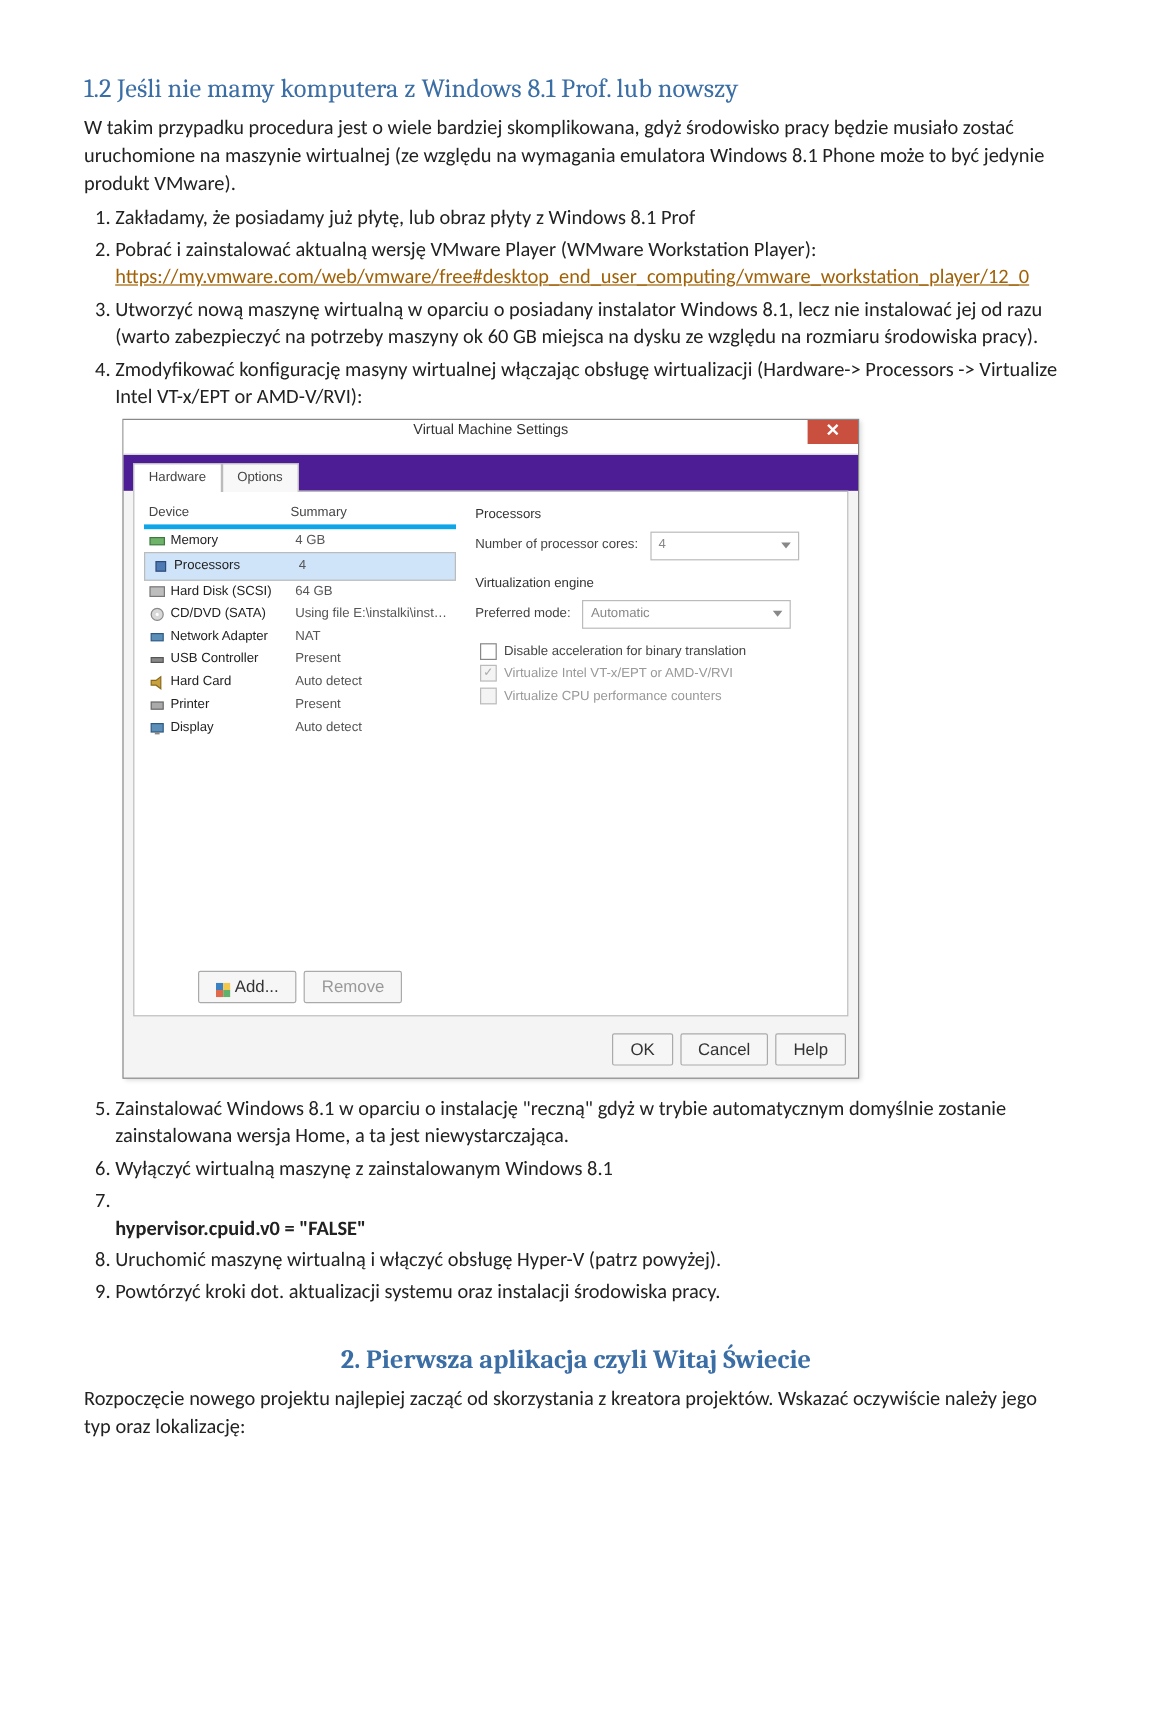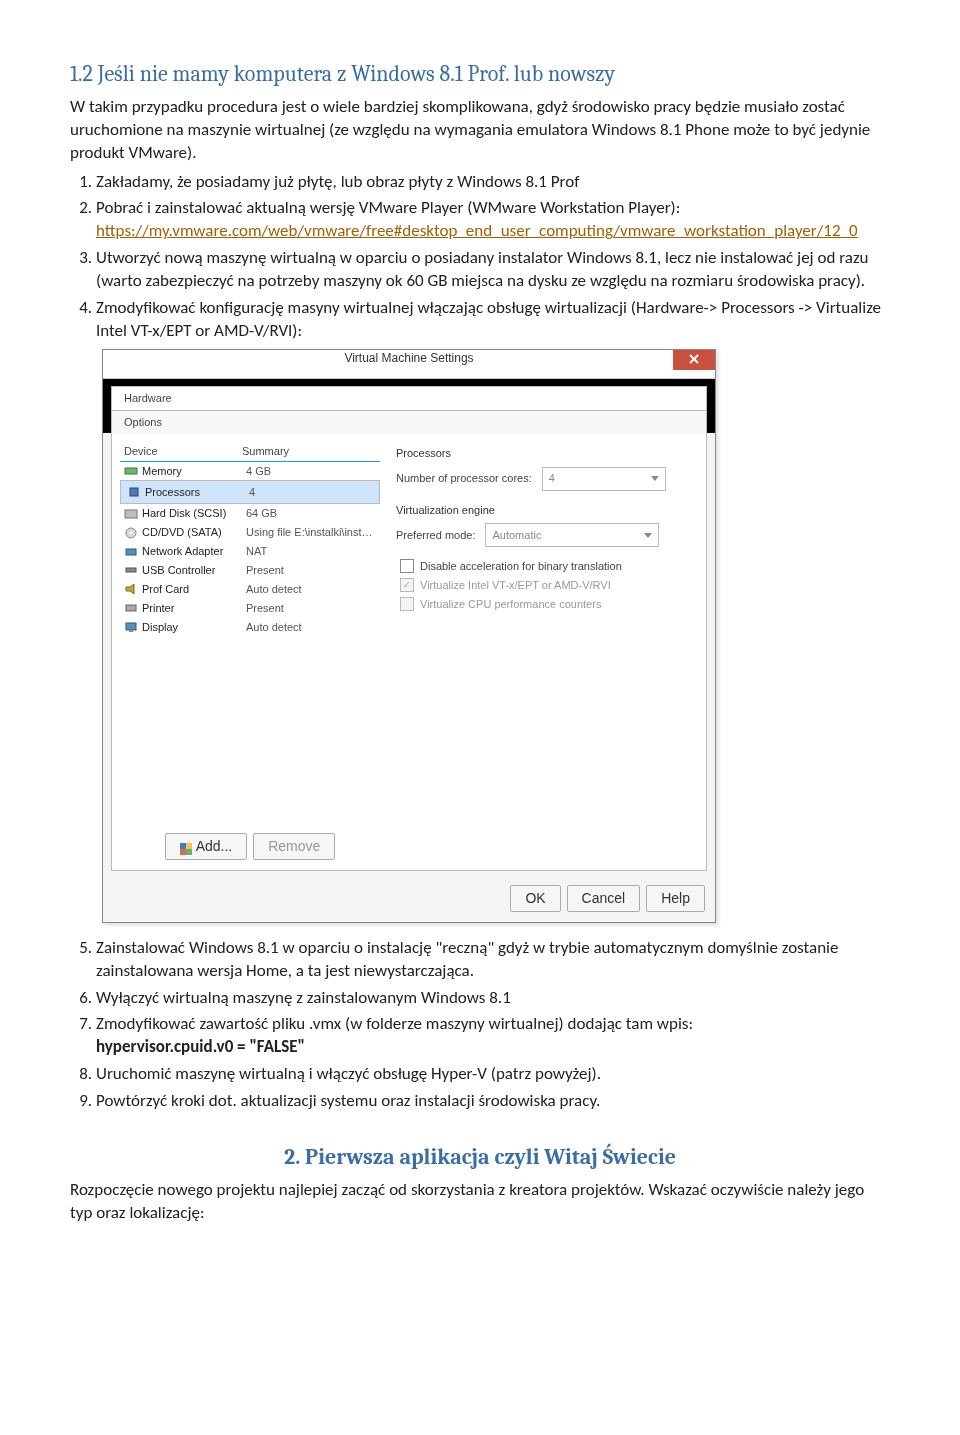--- a/index.html
+++ b/index.html
@@ -58,22 +58,21 @@
     position: absolute; right: 0; top: 0;
     width: 42px; height: 20px;
     background: #c94f3e;
     display: flex; align-items: center; justify-content: center;
   }
   .closebtn svg { width: 10px; height: 10px; stroke: #fff; stroke-width: 2; }
   .tabs {
     display: flex;
     padding: 6px 8px 0 8px;
     gap: 0;
-    background: #000000;
-    flex-direction: column;
+    background: #4c1d95;
   }
   .tab {
     padding: 4px 12px;
     border: 1px solid #bbb;
     border-bottom: none;
     background: #f8f8f8;
     font-size: 11px;
     position: relative;
     top: 1px;
     color: #444;
@@ -82,24 +81,24 @@
   .body-panel {
     margin: 0 8px 8px 8px;
     border: 1px solid #bbb;
     background: #fff;
     padding: 8px;
     display: flex;
     gap: 10px;
     min-height: 420px;
   }
   .leftcol { width: 260px; display:flex; flex-direction: column; }
-  .lhead { display:flex; font-size:11px; color:#444; padding: 2px 4px; border-bottom:1px solid #0ea5e9; }
+  .lhead { display:flex; font-size:11px; color:#444; padding: 2px 4px; border-bottom:4px solid #0ea5e9; }
   .lhead .c1 { width: 118px; }
   .list { flex:1; }
-  .row { display:flex; align-items:center; padding: 2px 4px; gap:4px; }
+  .row { display:flex; align-items:flex-end; padding: 2px 4px; gap:4px; }
   .row.sel { background:#cfe4f8; }
   .row .ic { width:14px; height:14px; display:inline-flex; align-items:center; justify-content:center; }
   .row .c1 { width:100px; color:#222; }
   .row .c2 { color:#555; flex:1; white-space:nowrap; overflow:hidden; text-overflow:ellipsis; }
   .lbtns { display:flex; gap:6px; justify-content:center; padding:8px 0 2px 0; }
   .btn {
     border:1px solid #aaa; background:#f6f6f6;
     padding:3px 14px; font-size:14px; color:#333;
     border-radius:2px;
   }
@@ -227,21 +226,21 @@
               </span>
               <span class="c1">USB Controller</span>
               <span class="c2">Present</span>
             </div>
             <div class="row">
               <span class="ic">
                 <svg viewBox="0 0 14 12">
                   <polygon points="2,4 6,4 10,1 10,11 6,8 2,8" fill="#c9a23e" stroke="#8a6a1e"></polygon>
                 </svg>
               </span>
-              <span class="c1">Prof Card</span>
+              <span class="c1">Hard Card</span>
               <span class="c2">Auto detect</span>
             </div>
             <div class="row">
               <span class="ic">
                 <svg viewBox="0 0 14 12">
                   <rect x="2" y="3" width="10" height="6" fill="#aaa" stroke="#666"></rect>
                 </svg>
               </span>
               <span class="c1">Printer</span>
               <span class="c2">Present</span>
@@ -307,21 +306,21 @@
       <div class="btn">Cancel</div>
       <div class="btn">Help</div>
     </div>
   </div>
 </div>
 
 <ol start="5">
   <li>Zainstalować Windows 8.1 w oparciu  o instalację "reczną" gdyż w trybie automatycznym domyślnie zostanie zainstalowana wersja Home, a ta jest niewystarczająca.</li>
   <li>Wyłączyć wirtualną maszynę z zainstalowanym Windows 8.1</li>
   <li>
-    <span>Zmodyfikować zawartość pliku .vmx (w folderze maszyny wirtualnej) dodając tam wpis: </span><br>
+    <br>
     <b>hypervisor.cpuid.v0 = "FALSE"</b>
   </li>
   <li>Uruchomić maszynę wirtualną i włączyć obsługę Hyper-V (patrz powyżej).</li>
   <li>Powtórzyć kroki dot. aktualizacji systemu oraz instalacji środowiska pracy.</li>
 </ol>
 
 <h2 class="sect2">2. Pierwsza aplikacja czyli Witaj Świecie</h2>
 <p>Rozpoczęcie nowego projektu najlepiej zacząć od skorzystania z kreatora projektów.  Wskazać oczywiście należy jego typ oraz lokalizację:</p>
 
 </body></html>

